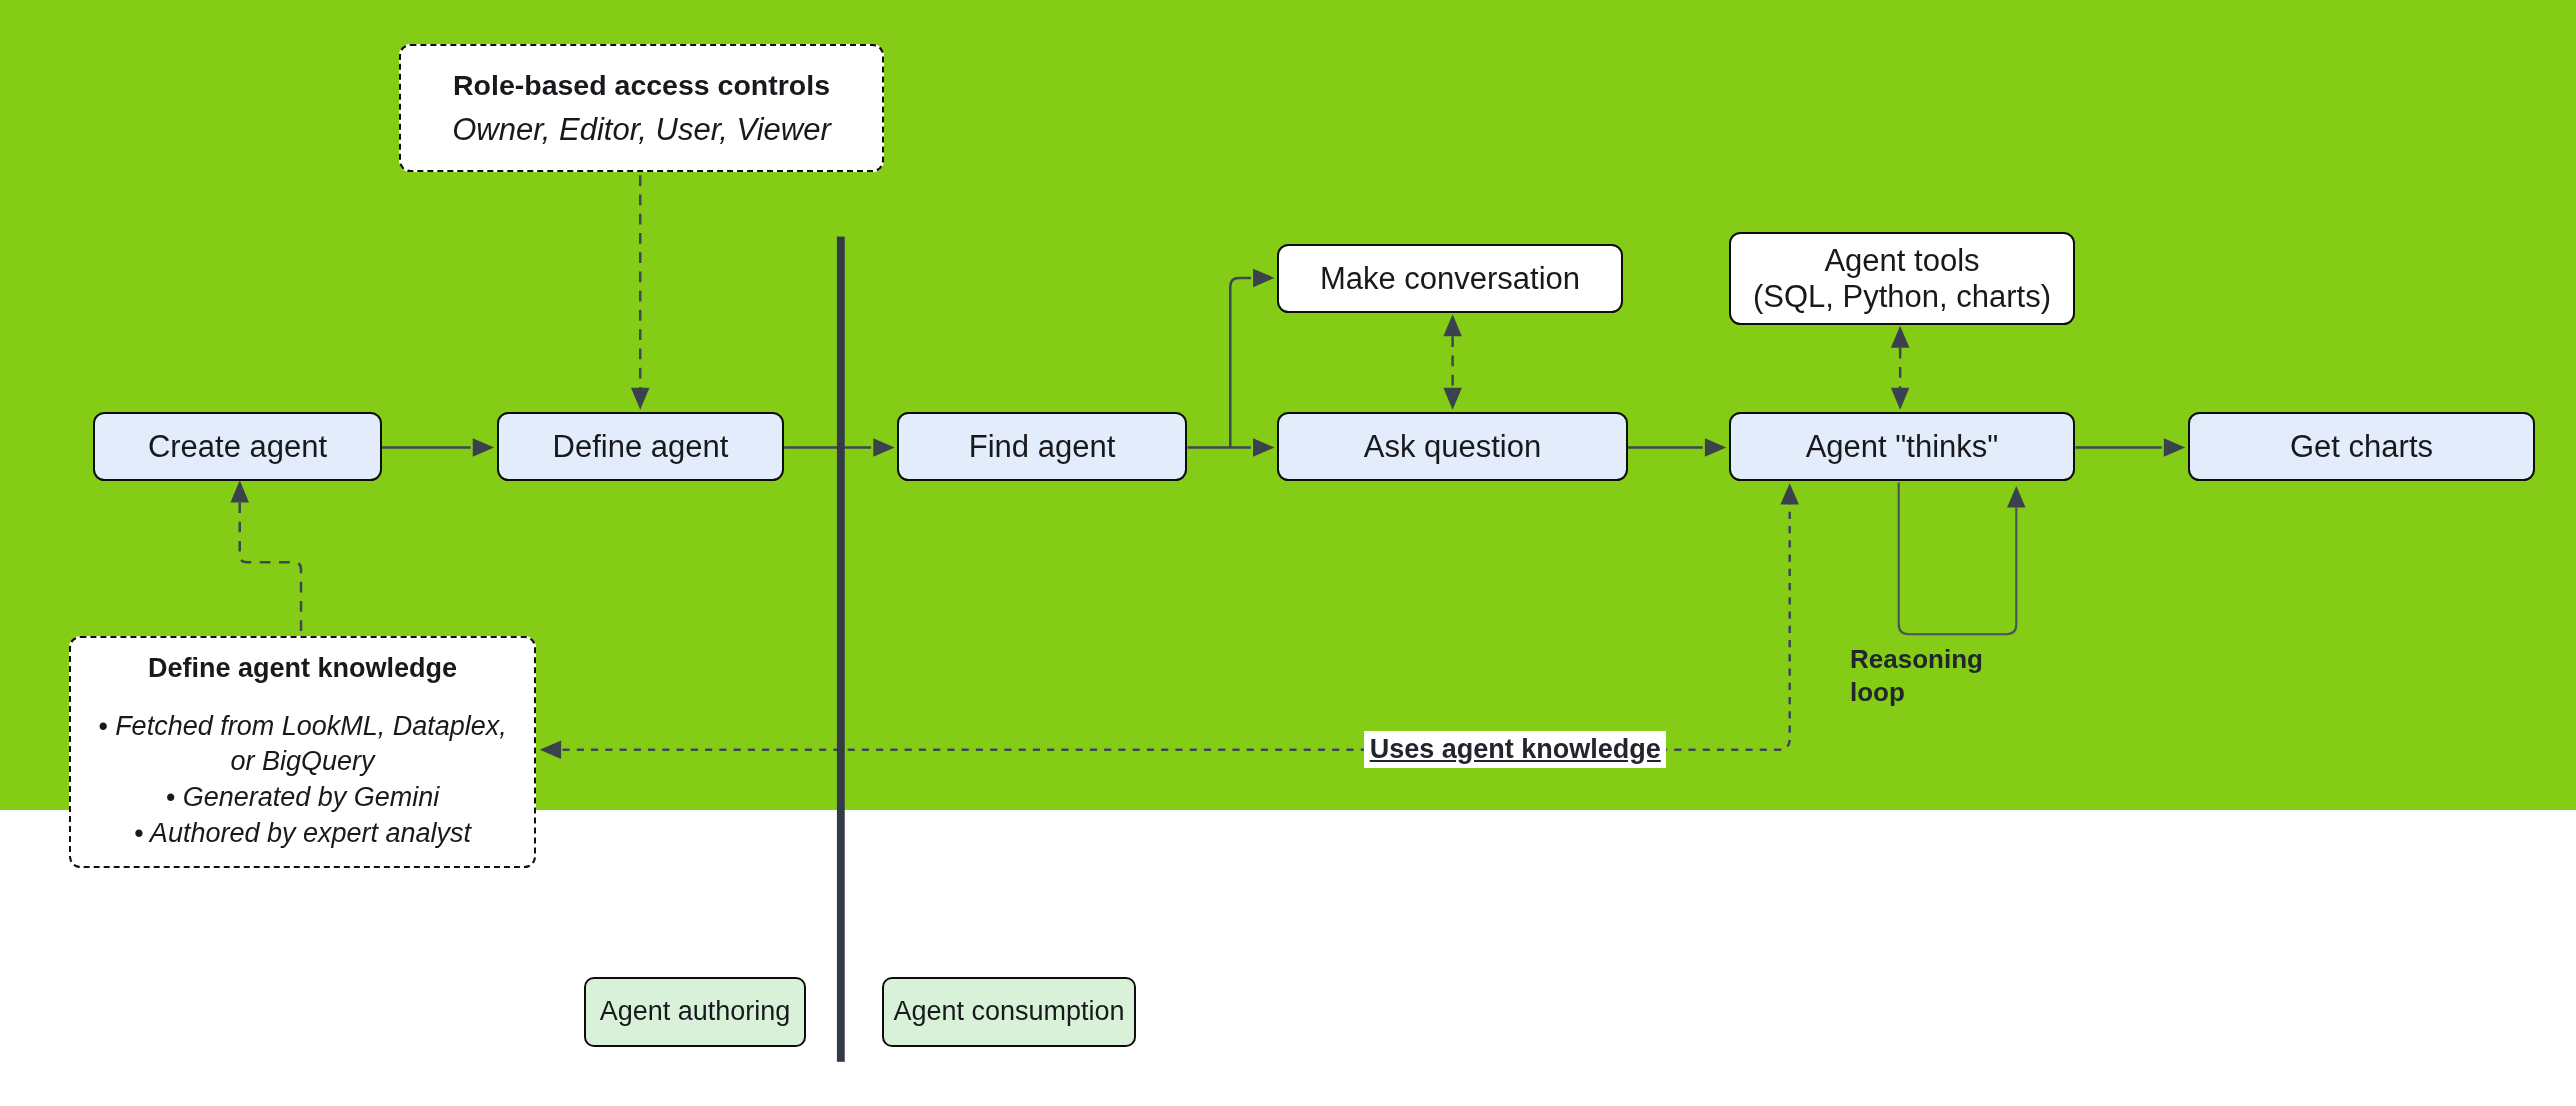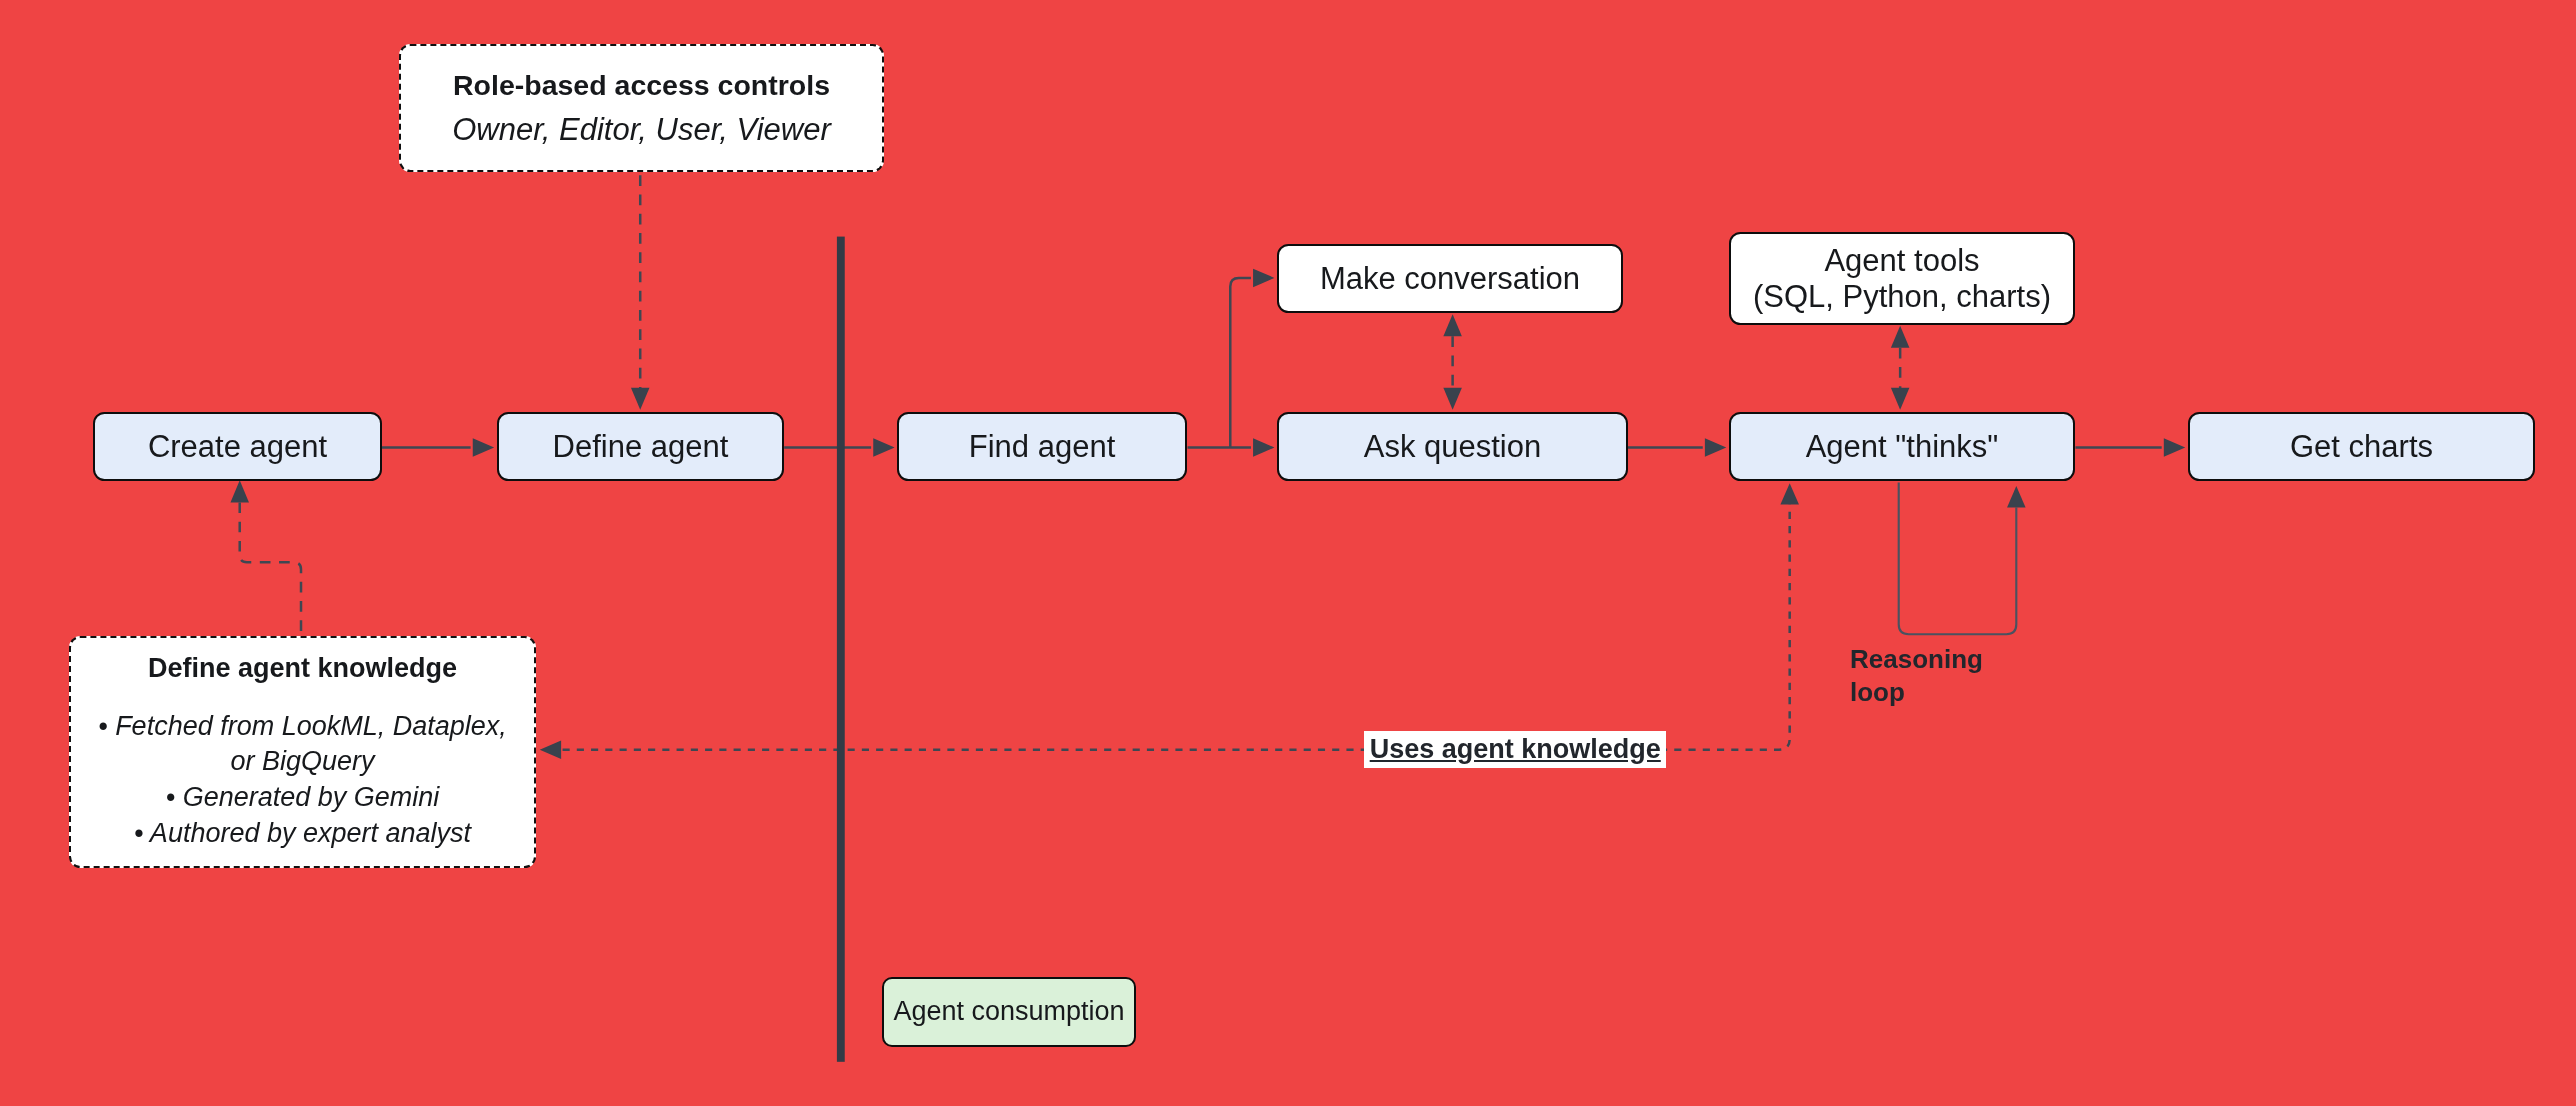--- a/index.html
+++ b/index.html
@@ -1,18 +1,18 @@
 <!DOCTYPE html>
 <html style="font-size:11.4px"><head>
 <meta charset="utf-8">
 <style>
   html,body{margin:0;padding:0;background:#ffffff;}
   body{width:2576px;height:1106px;overflow:hidden;
        font-family:"Liberation Sans","DejaVu Sans",sans-serif;color:#17191c;}
-  .canvas{position:relative;width:2576px;height:1106px;background:#ef4444;}
+  .canvas{position:relative;width:2576px;height:810px;background:#84cc16;}
   .wires{position:absolute;left:0;top:0;width:2576px;height:1106px;}
 
   .node{position:absolute;box-sizing:border-box;display:flex;flex-direction:column;
         align-items:center;justify-content:center;text-align:center;
         background:#e3ecfa;border:2.9px solid #0d0d0d;border-radius:11.4px;
         font-size:31px;line-height:1.15;}
   .node.white{background:#ffffff;}
   .node.green{background:#daf1d9;border-radius:10px;font-size:27px;}
   .node.dashedbox{background:#ffffff;border:2.9px dashed #101010;border-radius:11.4px;}
 
@@ -145,19 +145,22 @@
     <div class="def-bullet">• Authored by expert analyst</div>
   </div>
 
   <div class="floating-label" style="left:1850px;top:643px;width:214px;">
     <div>Reasoning</div>
     <div>loop</div>
   </div>
 
   <div class="floating-label uses-label" style="left:1364px;top:731px;height:37px;">Uses agent knowledge</div>
 
+  <div class="node green" style="left:584px;top:977px;width:222px;height:70px;">
+    <span>Agent authoring</span>
+  </div>
 
   <div class="node green" style="left:882px;top:977px;width:254px;height:70px;">
     <span>Agent consumption</span>
   </div>
 
 </div>
 
 
 </body></html>

